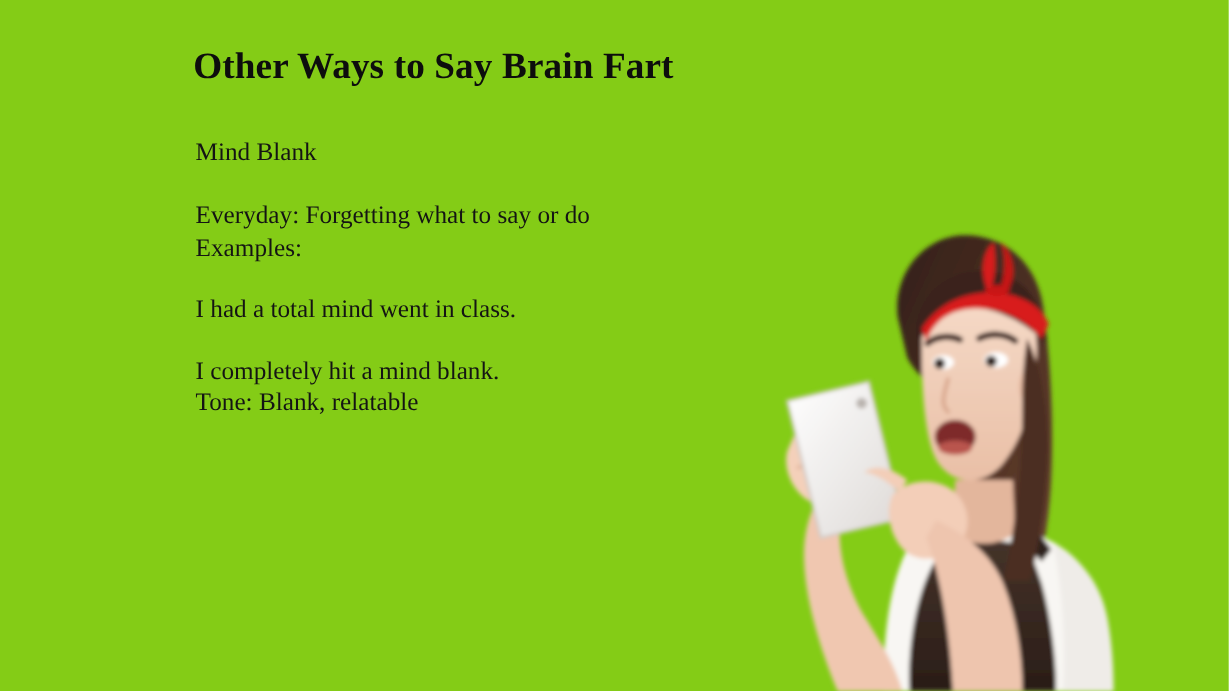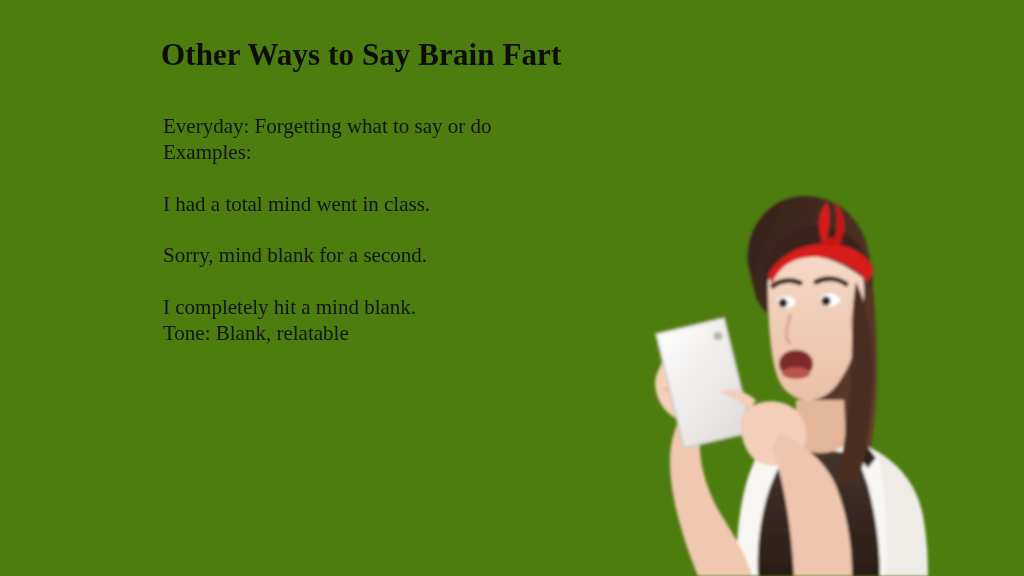--- a/index.html
+++ b/index.html
@@ -10,21 +10,21 @@
     width: 1024px;
     height: 576px;
     overflow: hidden;
     font-family: "Liberation Serif", "DejaVu Serif", serif;
   }
 
   .slide {
     position: relative;
     width: 1024px;
     height: 576px;
-    background: #4d7c0f;
+    background: #84cc16;
     overflow: hidden;
   }
 
   
   .text-column {
     position: absolute;
     left: 161px;
     top: 38px;
     width: 470px;
   }
@@ -68,29 +68,29 @@
 <body>
 
 <div class="slide">
 
   <div class="text-column">
 
     <h1 class="slide-title">Other Ways to Say Brain Fart</h1>
 
     <div class="body-block">
 
+      <p class="line gap-lg">Mind Blank</p>
 
       <p class="line gap-none">Everyday: Forgetting what to say or do</p>
 
       <p class="line gap-md">Examples:</p>
 
 
       <p class="line gap-md">I had a total mind went in class.</p>
 
-      <p class="line gap-md">Sorry, mind blank for a second.</p>
 
 
       <p class="line gap-none">I completely hit a mind blank.</p>
 
       <p class="line gap-none">Tone: Blank, relatable</p>
 
 
     </div>
   </div>
 

